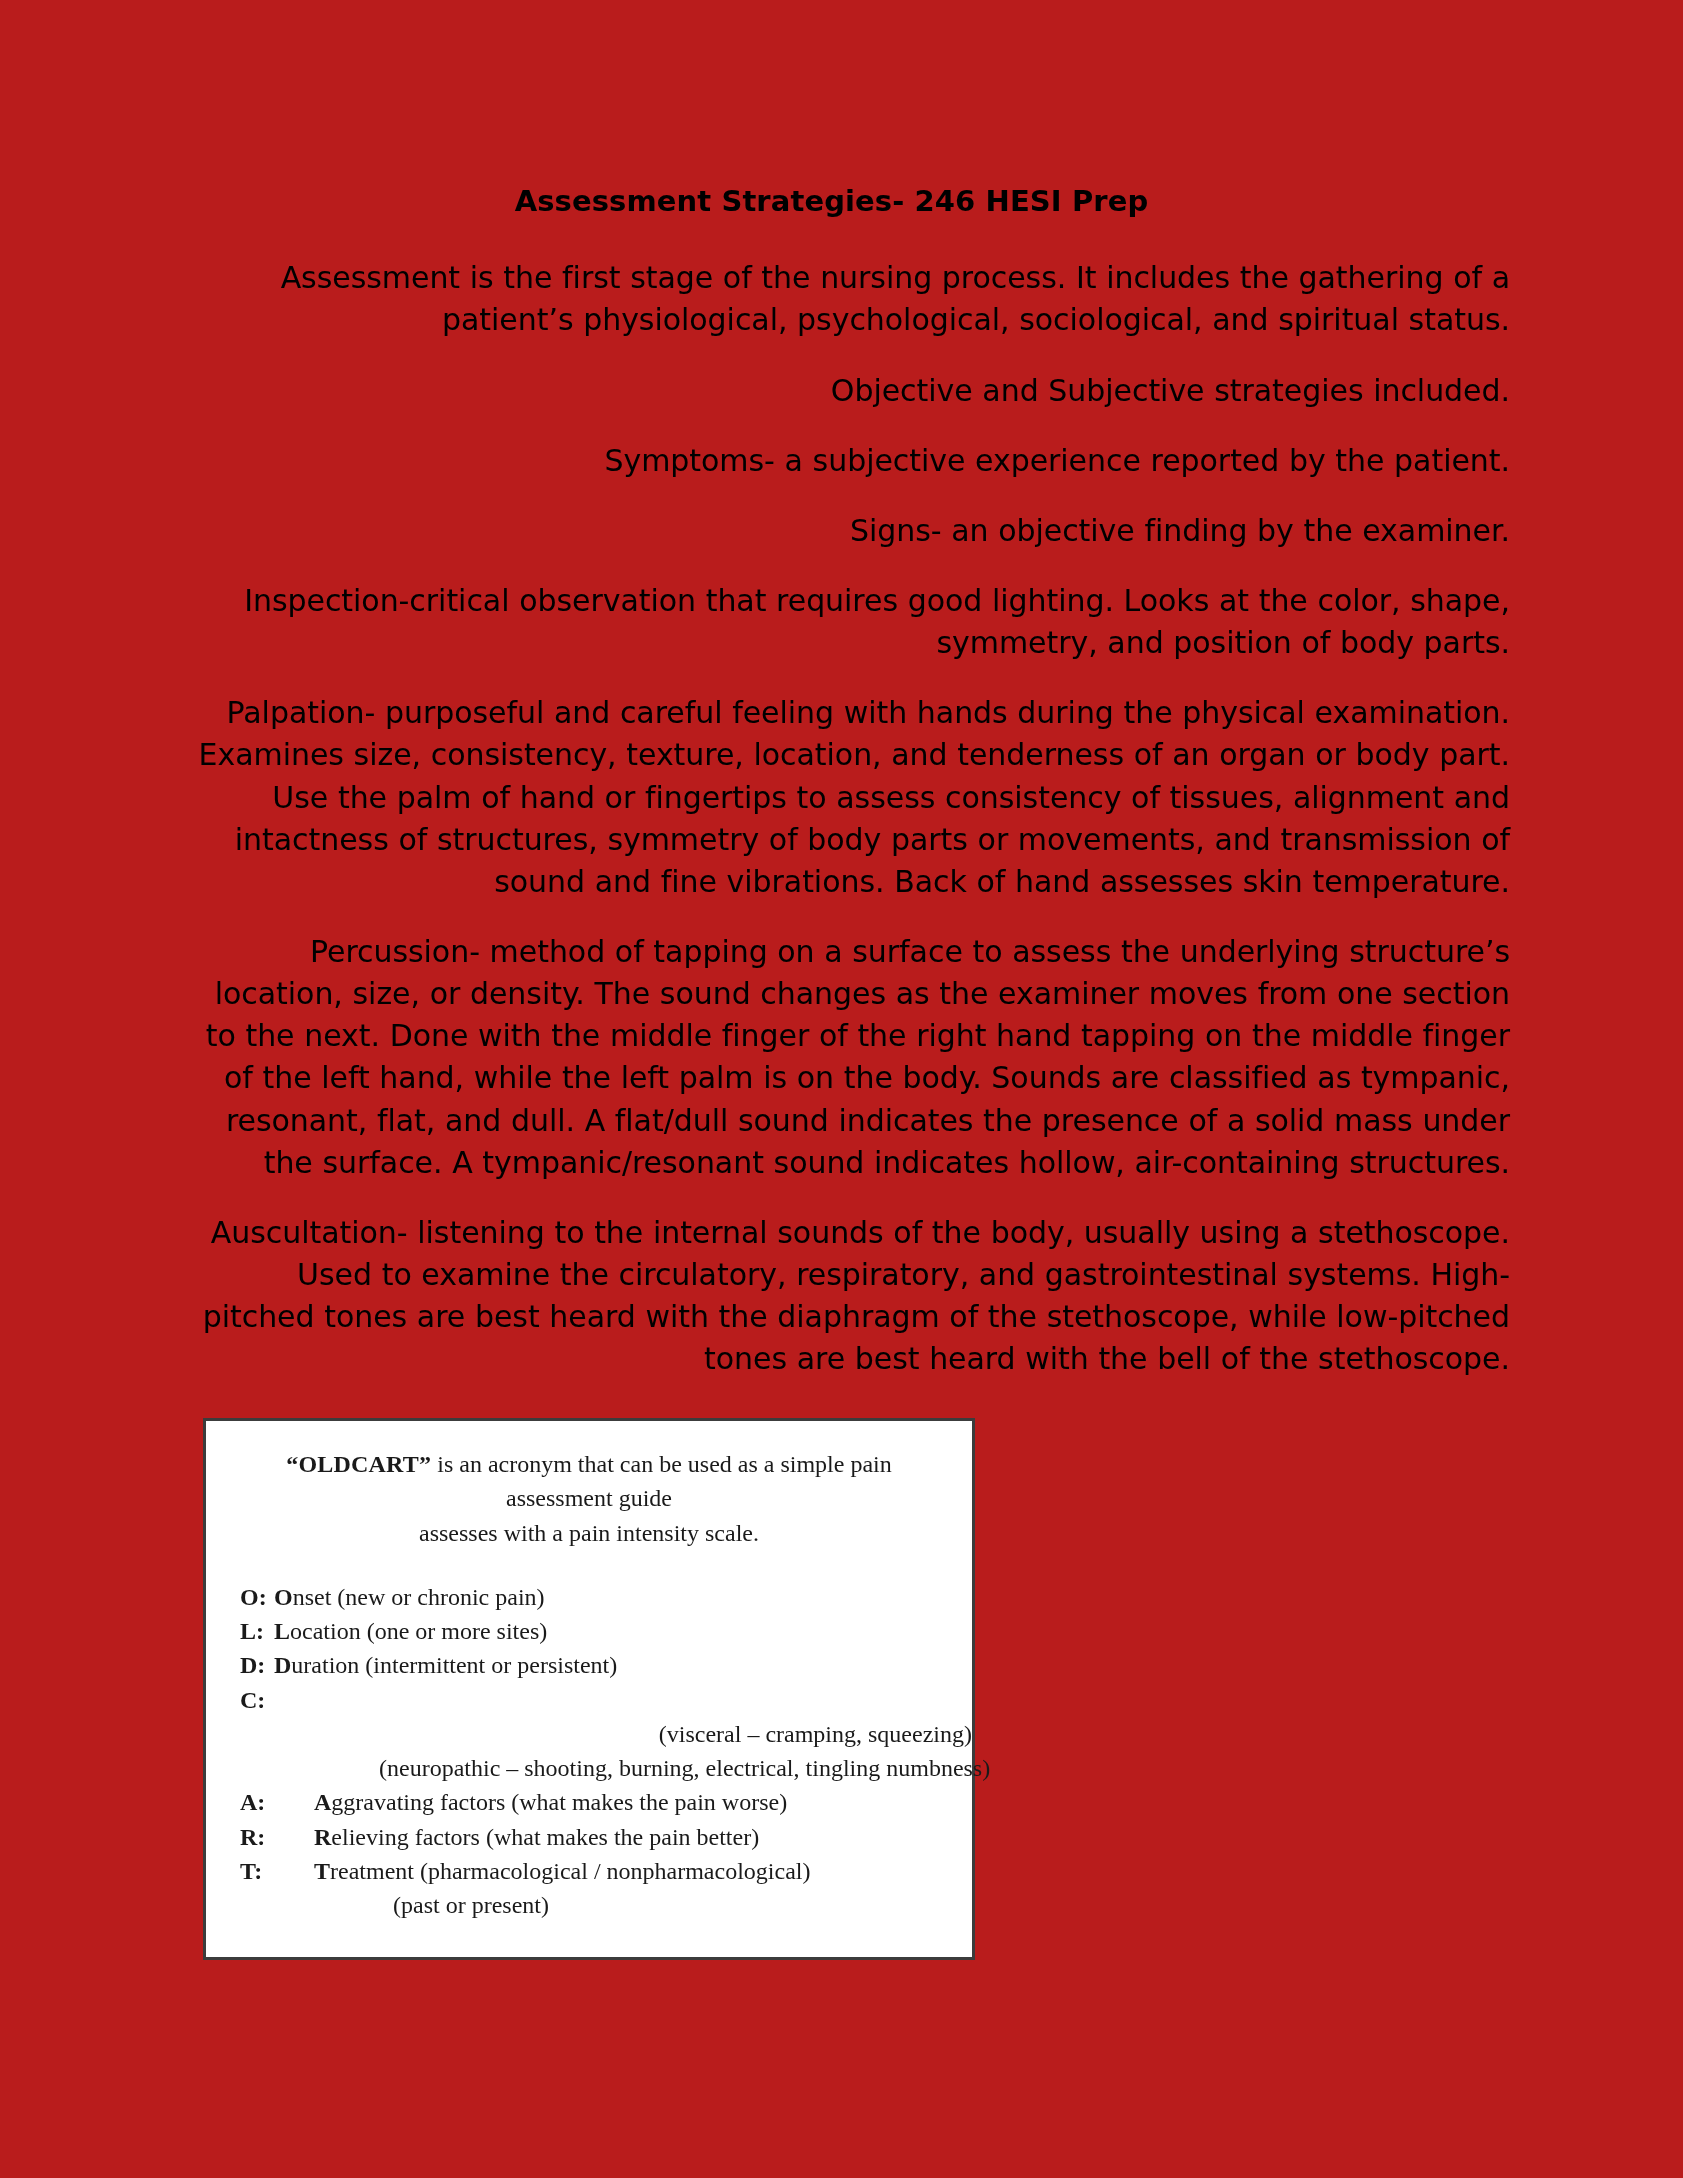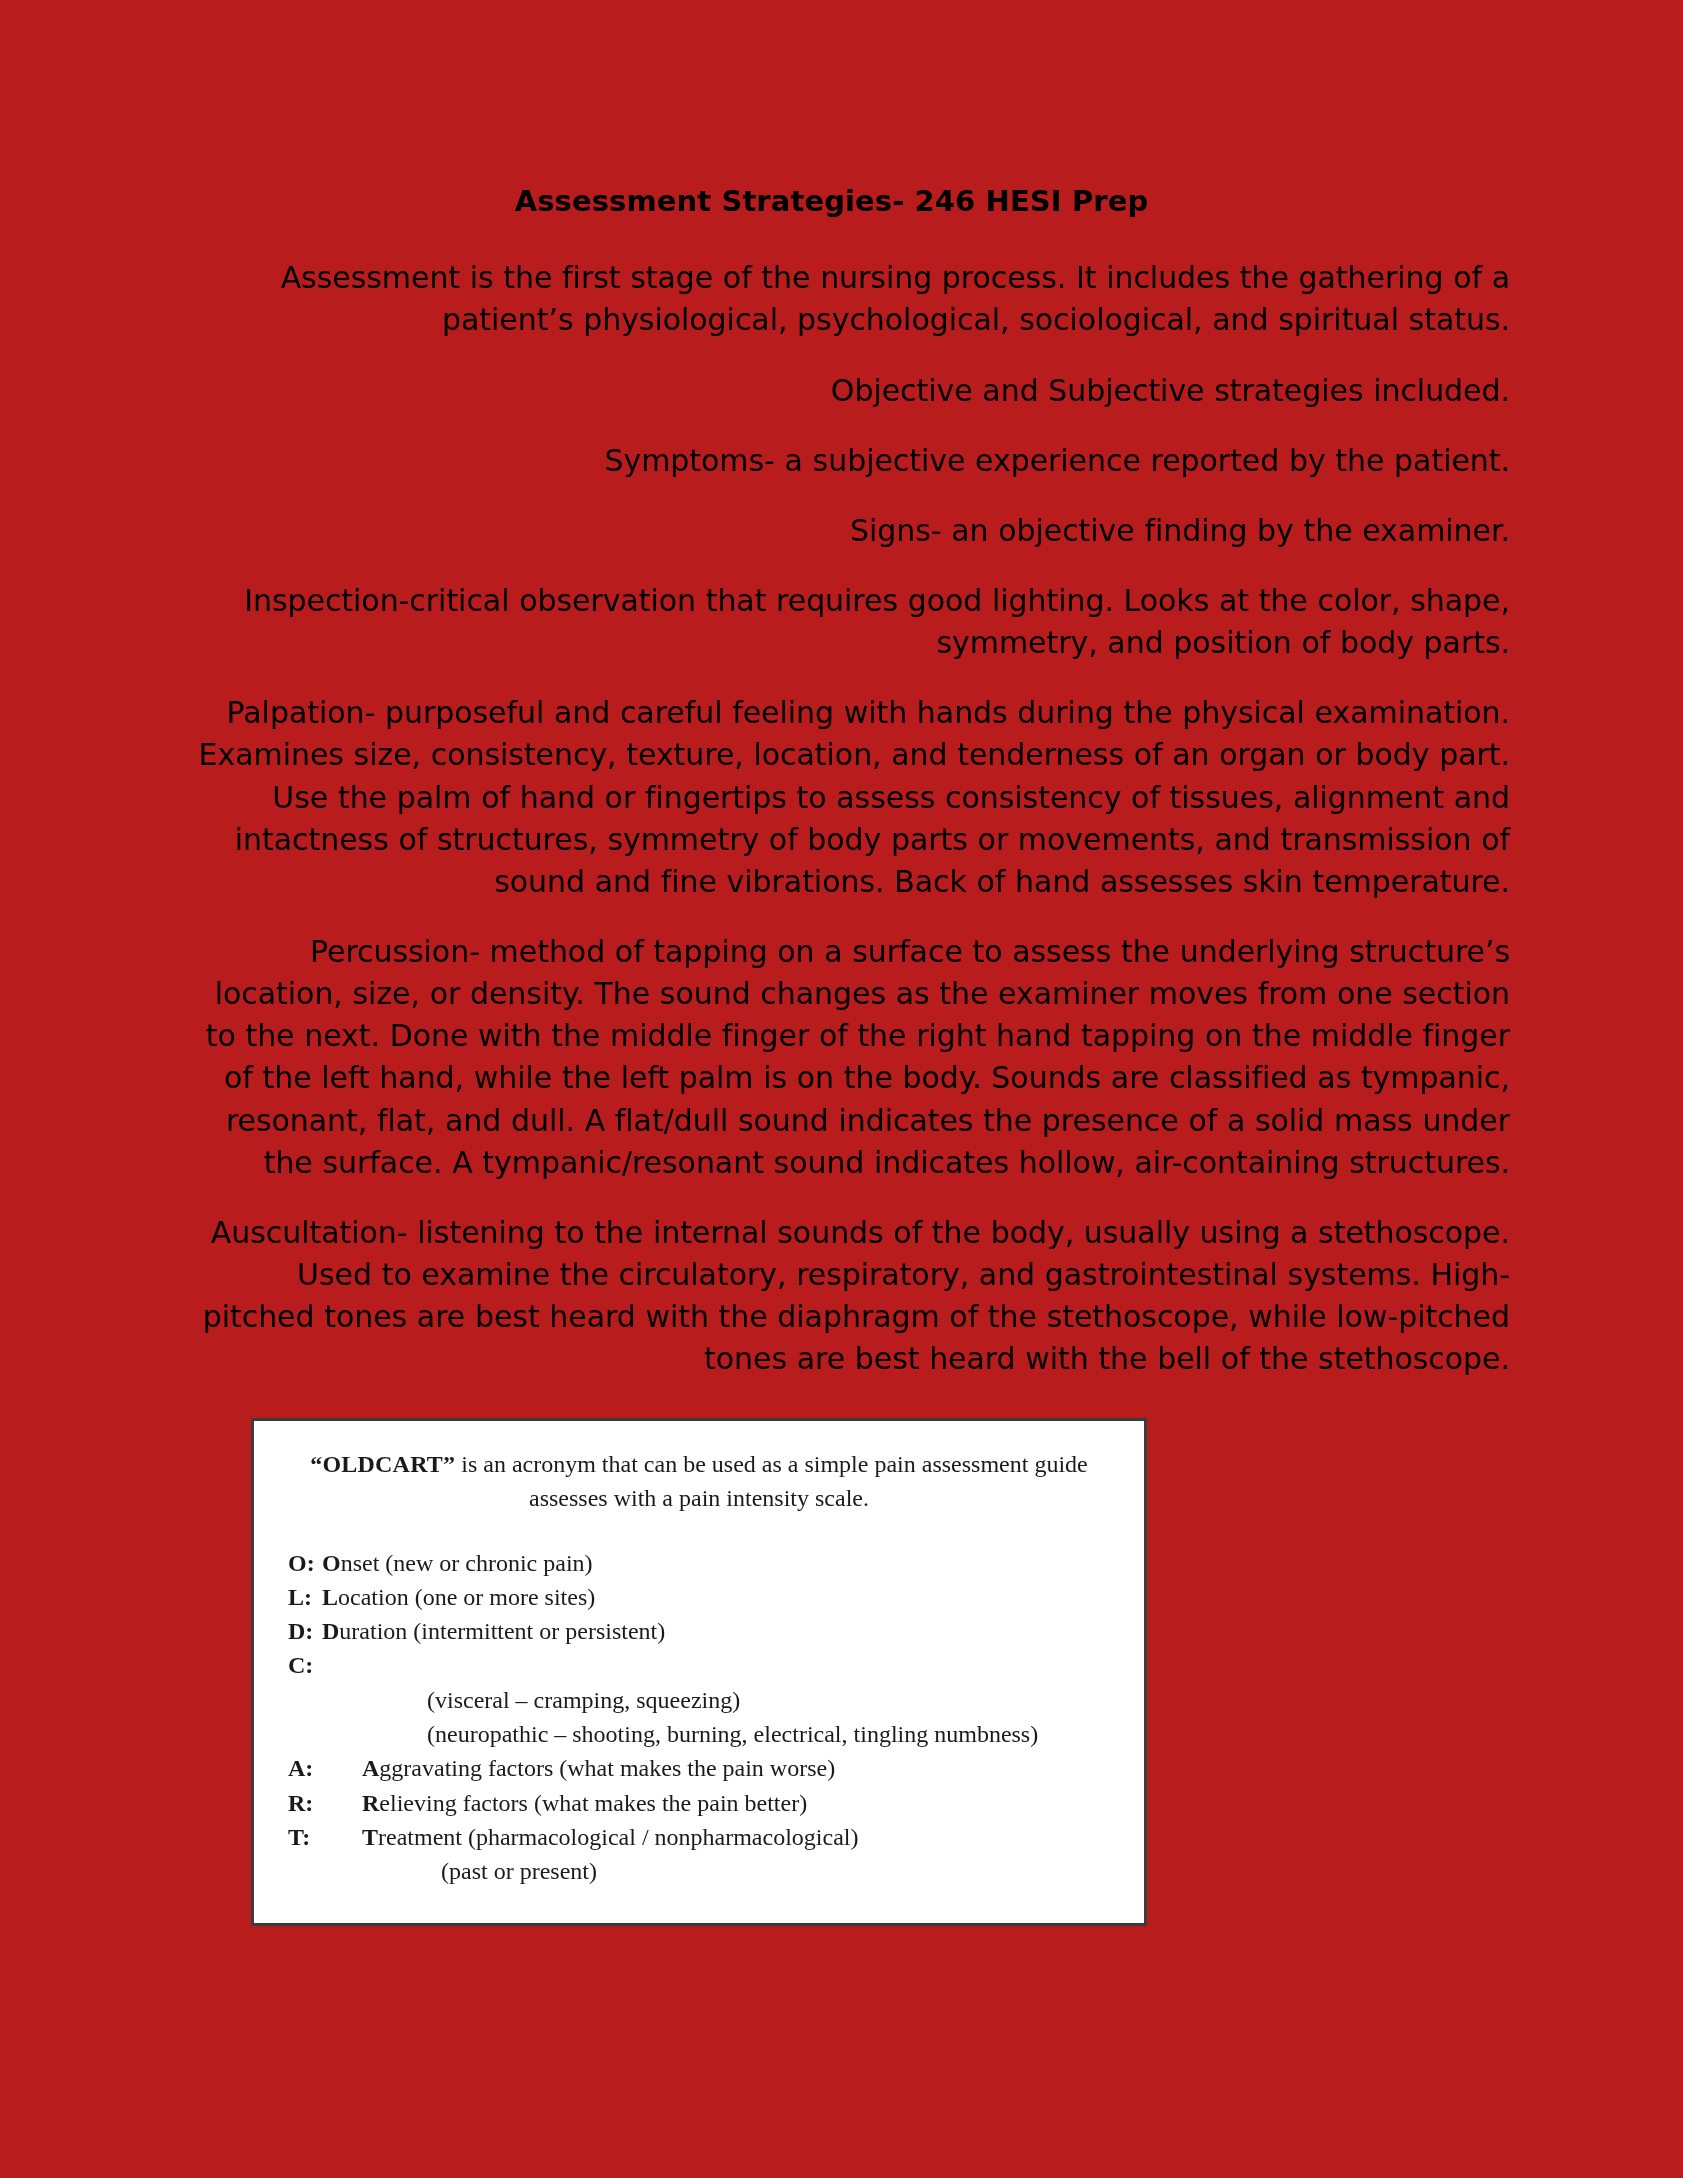--- a/index.html
+++ b/index.html
@@ -39,28 +39,27 @@
     word-spacing: 0.2px;
   }
   .para:last-of-type { margin-bottom: 0; }
 
   
   .oldcart-wrap {
     margin-top: 38px;
     margin-left: 12px;
   }
   .oldcart-box {
-    width: 896px;
+    width: 772px;
     border: 3px solid #3c3c3c;
     box-sizing: border-box;
     background: #ffffff;
     font-family: "Liberation Serif", "DejaVu Serif", serif;
     color: #1a1a1a;
     padding: 26px 0 34px 0;
-    margin-left: 48px;
   }
   .oc-head {
     text-align: center;
     font-size: 24px;
     line-height: 1.42;
     padding: 0 26px;
     margin-bottom: 30px;
   }
   .oc-head .acr {
     font-weight: bold;
@@ -79,20 +78,21 @@
   .oc-key {
     font-weight: bold;
     display: inline-block;
   }
   .oc-key.narrow { width: 34px; }
   .oc-key.wide   { width: 74px; }
   .oc-text b { font-weight: bold; }
   .oc-indent {
     padding-left: 139px;
     white-space: nowrap;
+    text-align: right;
   }
   .oc-indent2 {
     padding-left: 153px;
     white-space: nowrap;
   }
 </style>
 </head>
 <body>
 
 <div class="page">

